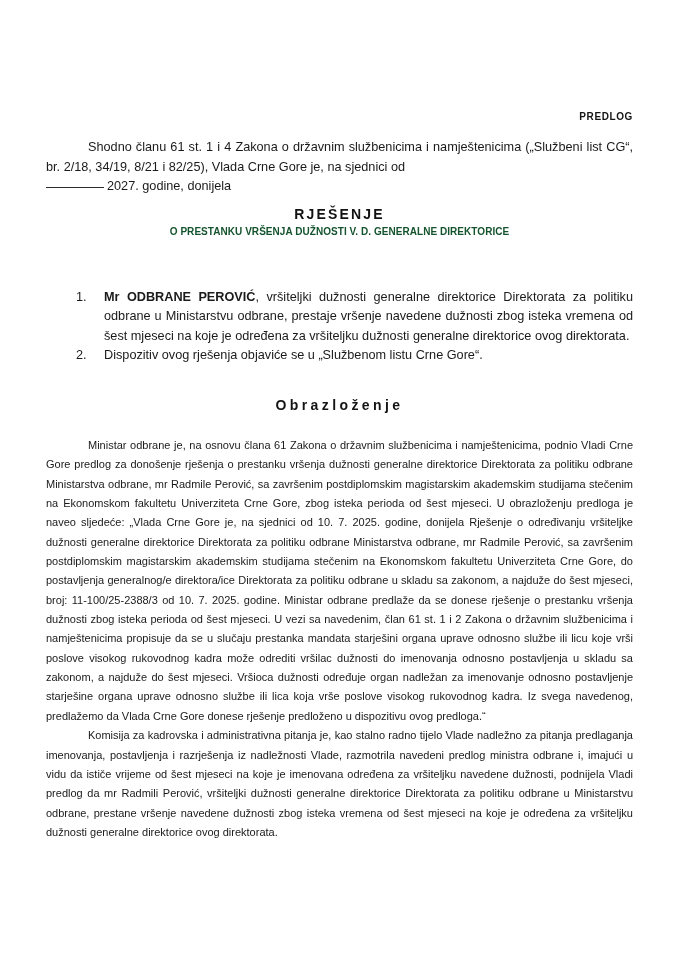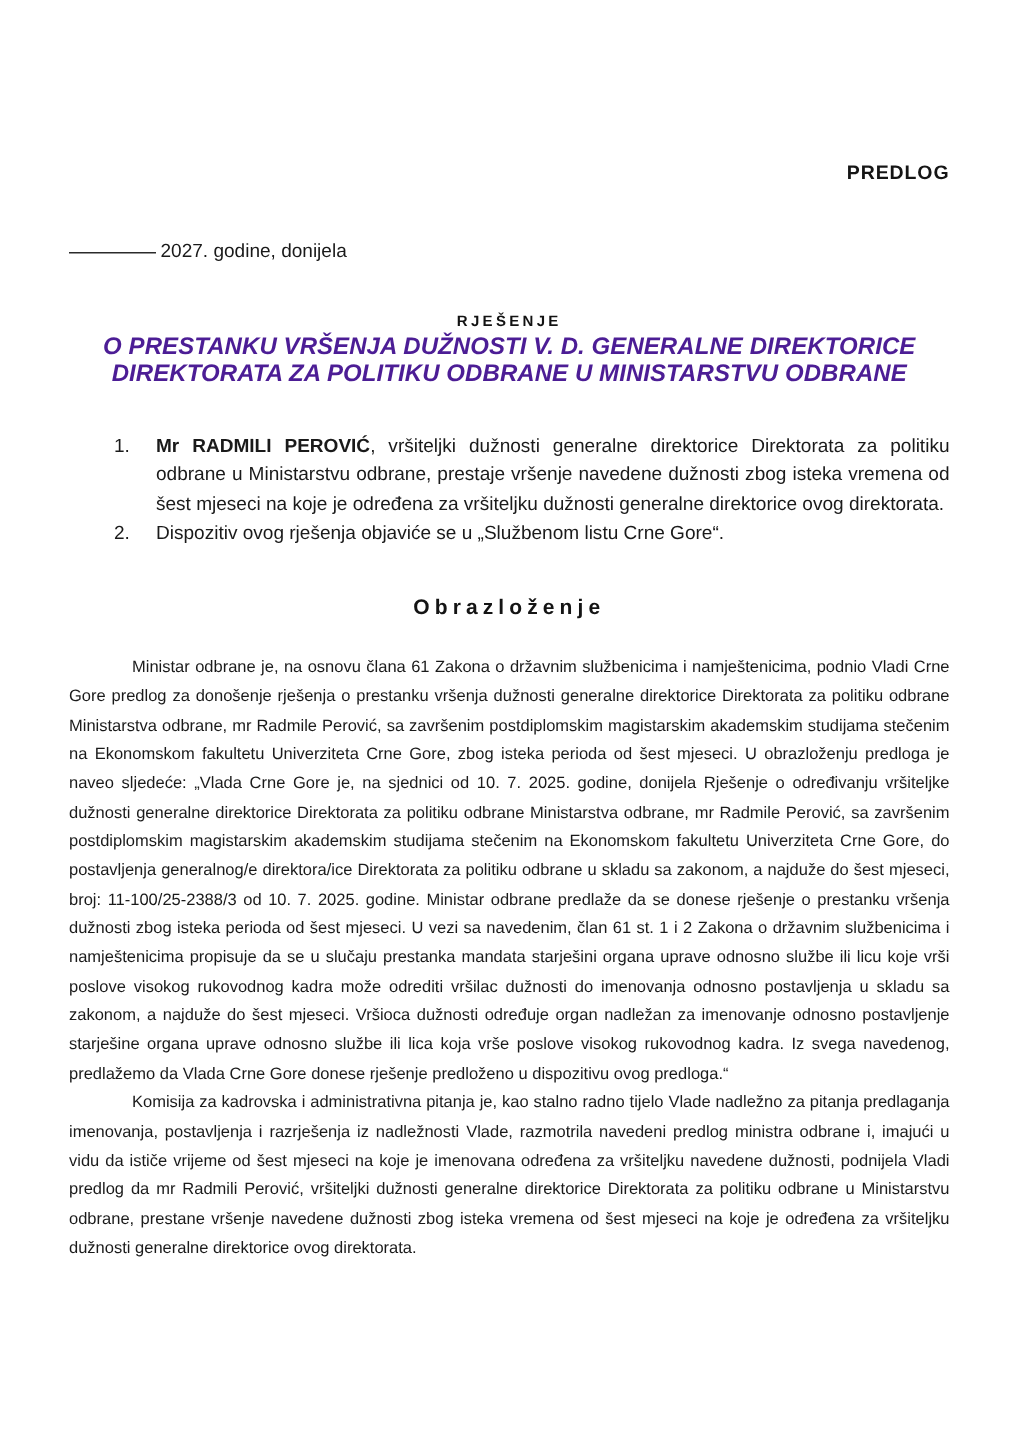--- a/index.html
+++ b/index.html
@@ -32,21 +32,21 @@
   
   .predlog-row {
     position: absolute;
     left: 0;
     top: 106px;
     width: 587px;
     text-align: right;
   }
   .predlog {
     display: inline-block;
-    font-size: 13px;
+    font-size: 10px;
     font-weight: bold;
     letter-spacing: 0.6px;
     color: #151515;
   }
 
   
   .intro {
     position: absolute;
     left: 0;
     top: 138px;
@@ -67,33 +67,32 @@
 
   
   .titles {
     position: absolute;
     left: 0;
     top: 206px;
     width: 587px;
     text-align: center;
   }
   .title-main {
-    font-size: 10px;
+    font-size: 14px;
     font-weight: bold;
     letter-spacing: 2.2px;
     line-height: 17px;
     color: #121212;
   }
   .title-sub {
-    font-size: 16px;
+    font-size: 10px;
     font-weight: bold;
     line-height: 17.5px;
     letter-spacing: 0.05px;
-    color: #4c1d95;
-    font-style: italic;
+    color: #14532d;
   }
 
   
   .ordered-list {
     position: absolute;
     left: 0;
     top: 288px;
     width: 587px;
     font-size: 12.7px;
     line-height: 19.3px;
@@ -157,34 +156,34 @@
 <body>
 
 <div class="page">
   <div class="content">
 
     <div class="predlog-row">
       <span class="predlog">PREDLOG</span>
     </div>
 
     <div class="intro">
+      <span>Shodno članu 61 st. 1 i 4 Zakona o državnim službenicima i namještenicima („Službeni list CG“, br. 2/18, 34/19, 8/21 i 82/25), Vlada Crne Gore je, na sjednici od</span>
       <br>
       <span class="blank-line"></span><span>2027. godine, donijela</span>
     </div>
 
     <div class="titles">
       <div class="title-main">RJEŠENJE</div>
       <div class="title-sub">O PRESTANKU VRŠENJA DUŽNOSTI V. D. GENERALNE DIREKTORICE</div>
-      <div class="title-sub">DIREKTORATA ZA POLITIKU ODBRANE U MINISTARSTVU ODBRANE</div>
     </div>
 
     <div class="ordered-list">
       <div class="li-row">
         <span class="li-num">1.</span>
-        <span class="li-body"><span class="bold">Mr RADMILI PEROVIĆ</span><span>, vršiteljki dužnosti generalne direktorice Direktorata za politiku odbrane u Ministarstvu odbrane, prestaje vršenje navedene dužnosti zbog isteka vremena od šest mjeseci na koje je određena za vršiteljku dužnosti generalne direktorice ovog direktorata.</span></span>
+        <span class="li-body"><span class="bold">Mr ODBRANE PEROVIĆ</span><span>, vršiteljki dužnosti generalne direktorice Direktorata za politiku odbrane u Ministarstvu odbrane, prestaje vršenje navedene dužnosti zbog isteka vremena od šest mjeseci na koje je određena za vršiteljku dužnosti generalne direktorice ovog direktorata.</span></span>
       </div>
       <div class="li-row">
         <span class="li-num">2.</span>
         <span class="li-body no-justify">Dispozitiv ovog rješenja objaviće se u „Službenom listu Crne Gore“.</span>
       </div>
     </div>
 
     <div class="obrazlozenje-wrap">
       <span class="obrazlozenje">Obrazloženje</span>
     </div>

